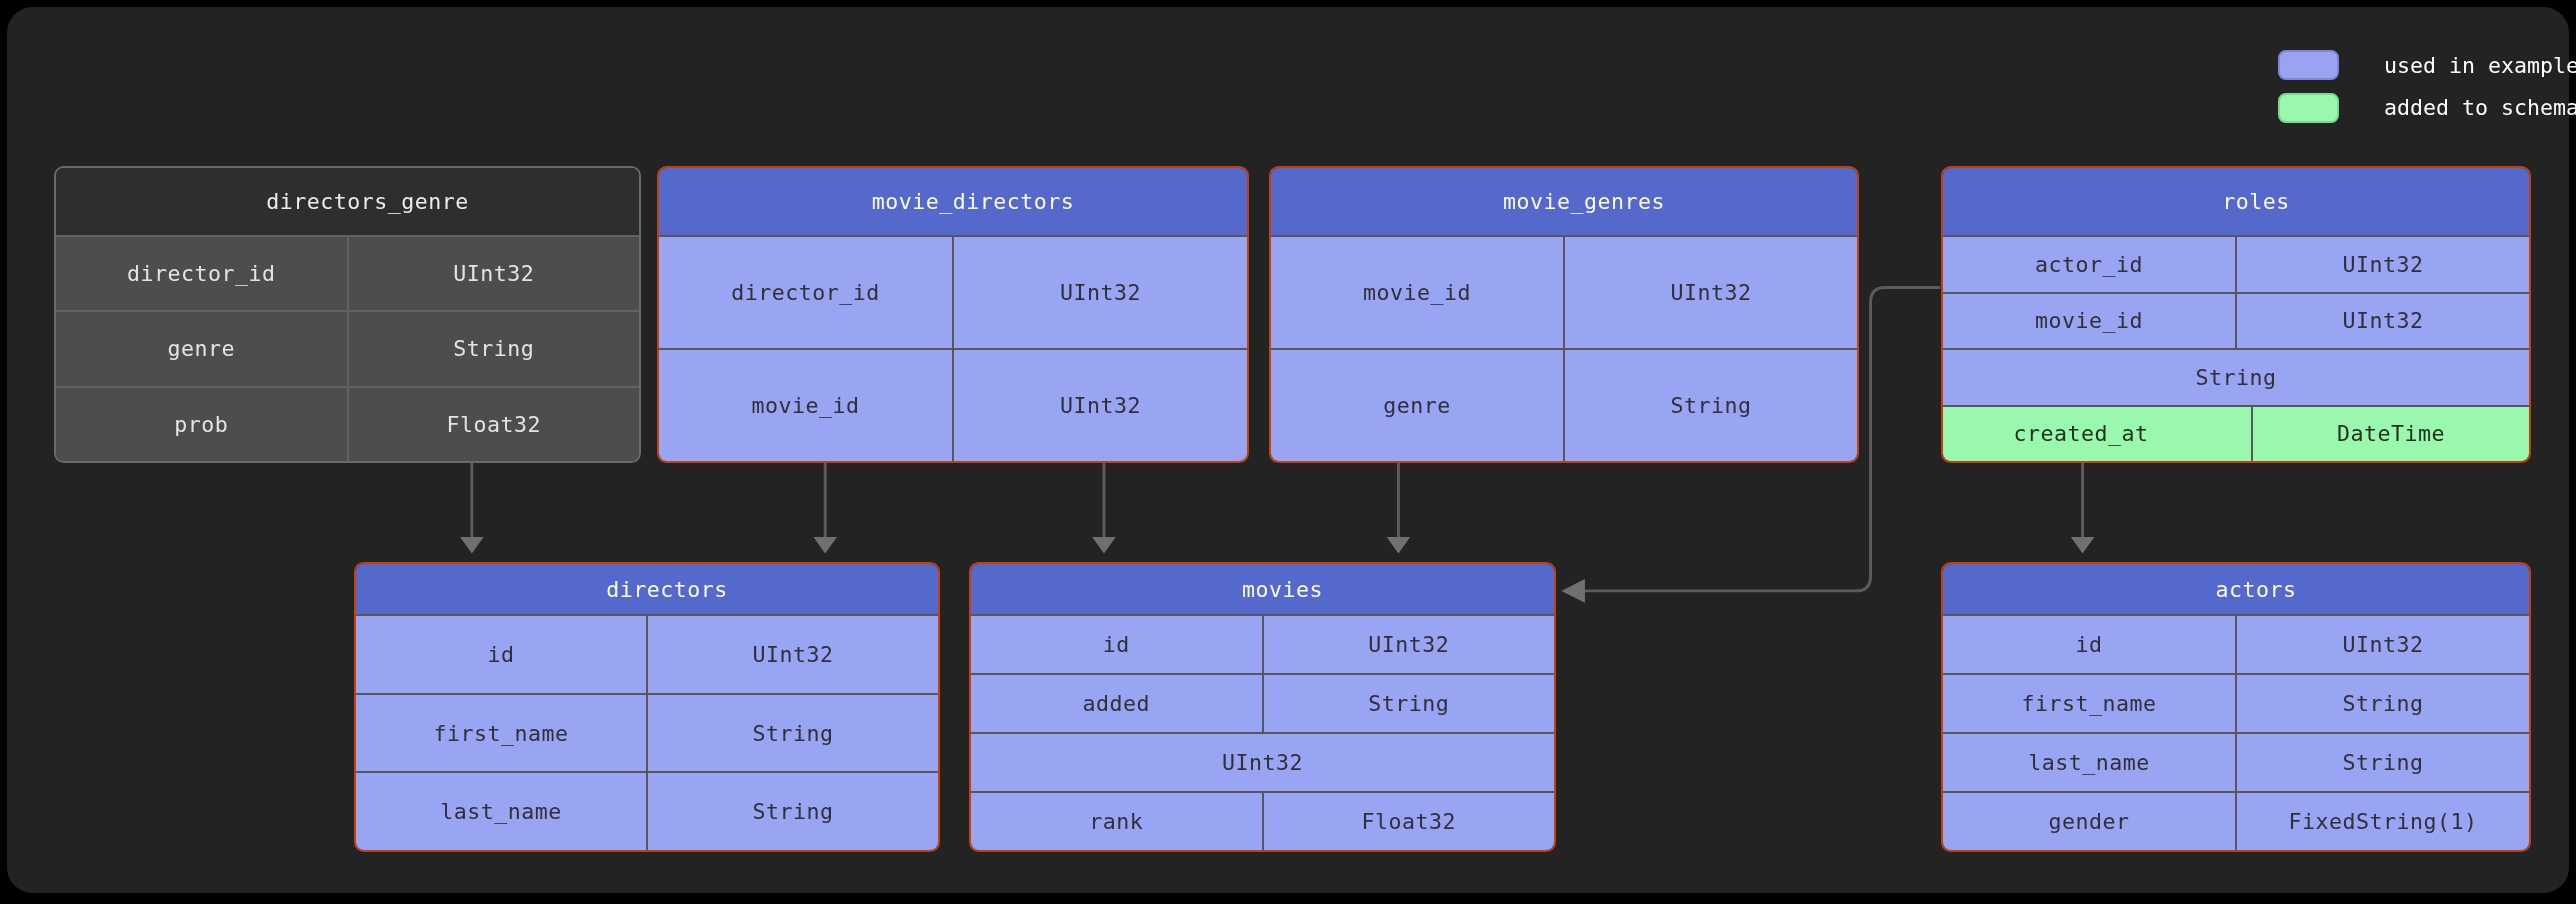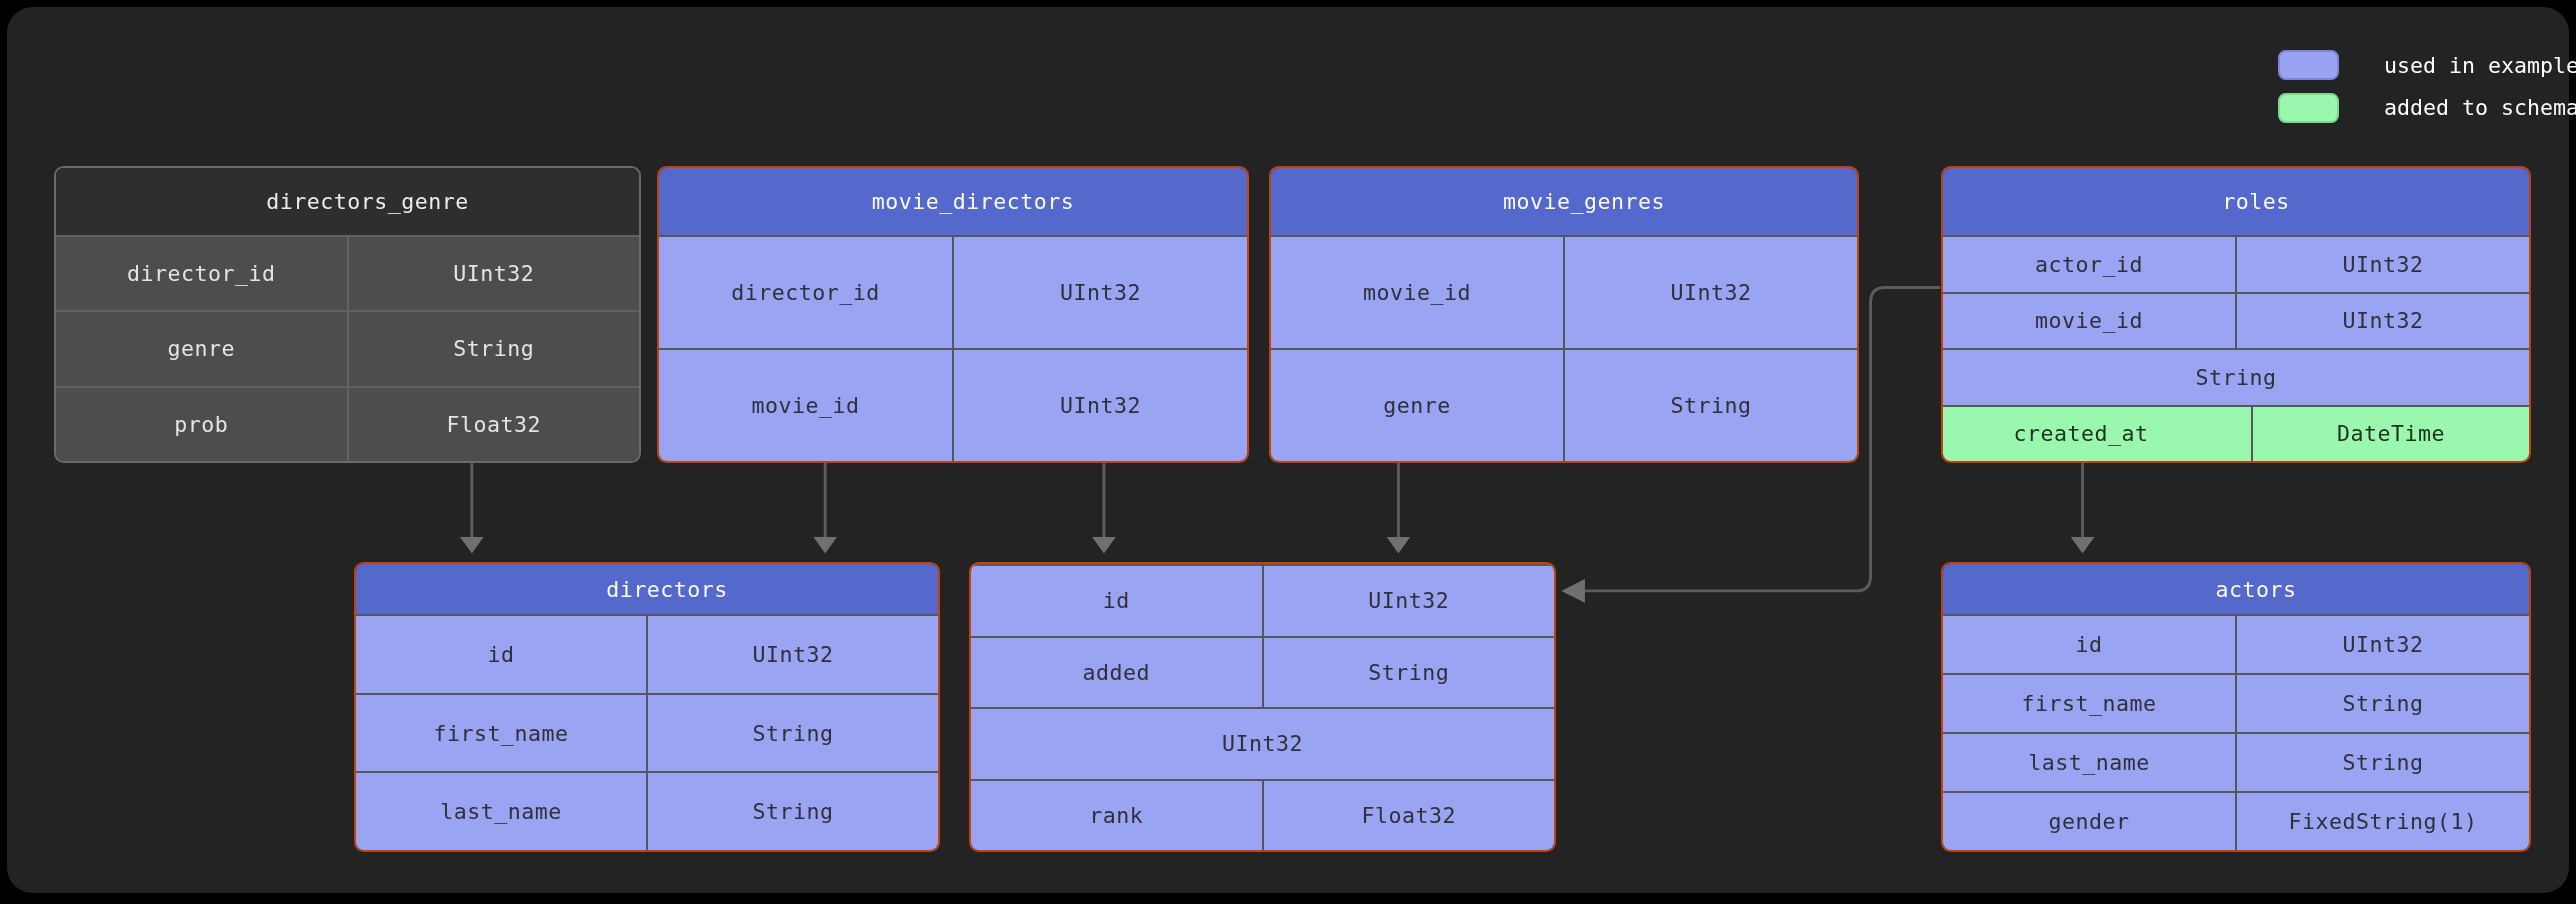--- a/index.html
+++ b/index.html
@@ -148,20 +148,23 @@
     <div class="cell">first_name</div>
     <div class="cell">String</div>
   </div>
   <div class="trow">
     <div class="cell">last_name</div>
     <div class="cell">String</div>
   </div>
 </div>
 
 <div class="tbl blue" style="left:969px;top:562px;width:583px;height:286px">
+  <div class="thead h63">
+    <span>movies</span>
+  </div>
   <div class="trow">
     <div class="cell">id</div>
     <div class="cell">UInt32</div>
   </div>
   <div class="trow">
     <div class="cell">added</div>
     <div class="cell">String</div>
   </div>
   <div class="trow">
     <div class="cell">UInt32</div>

